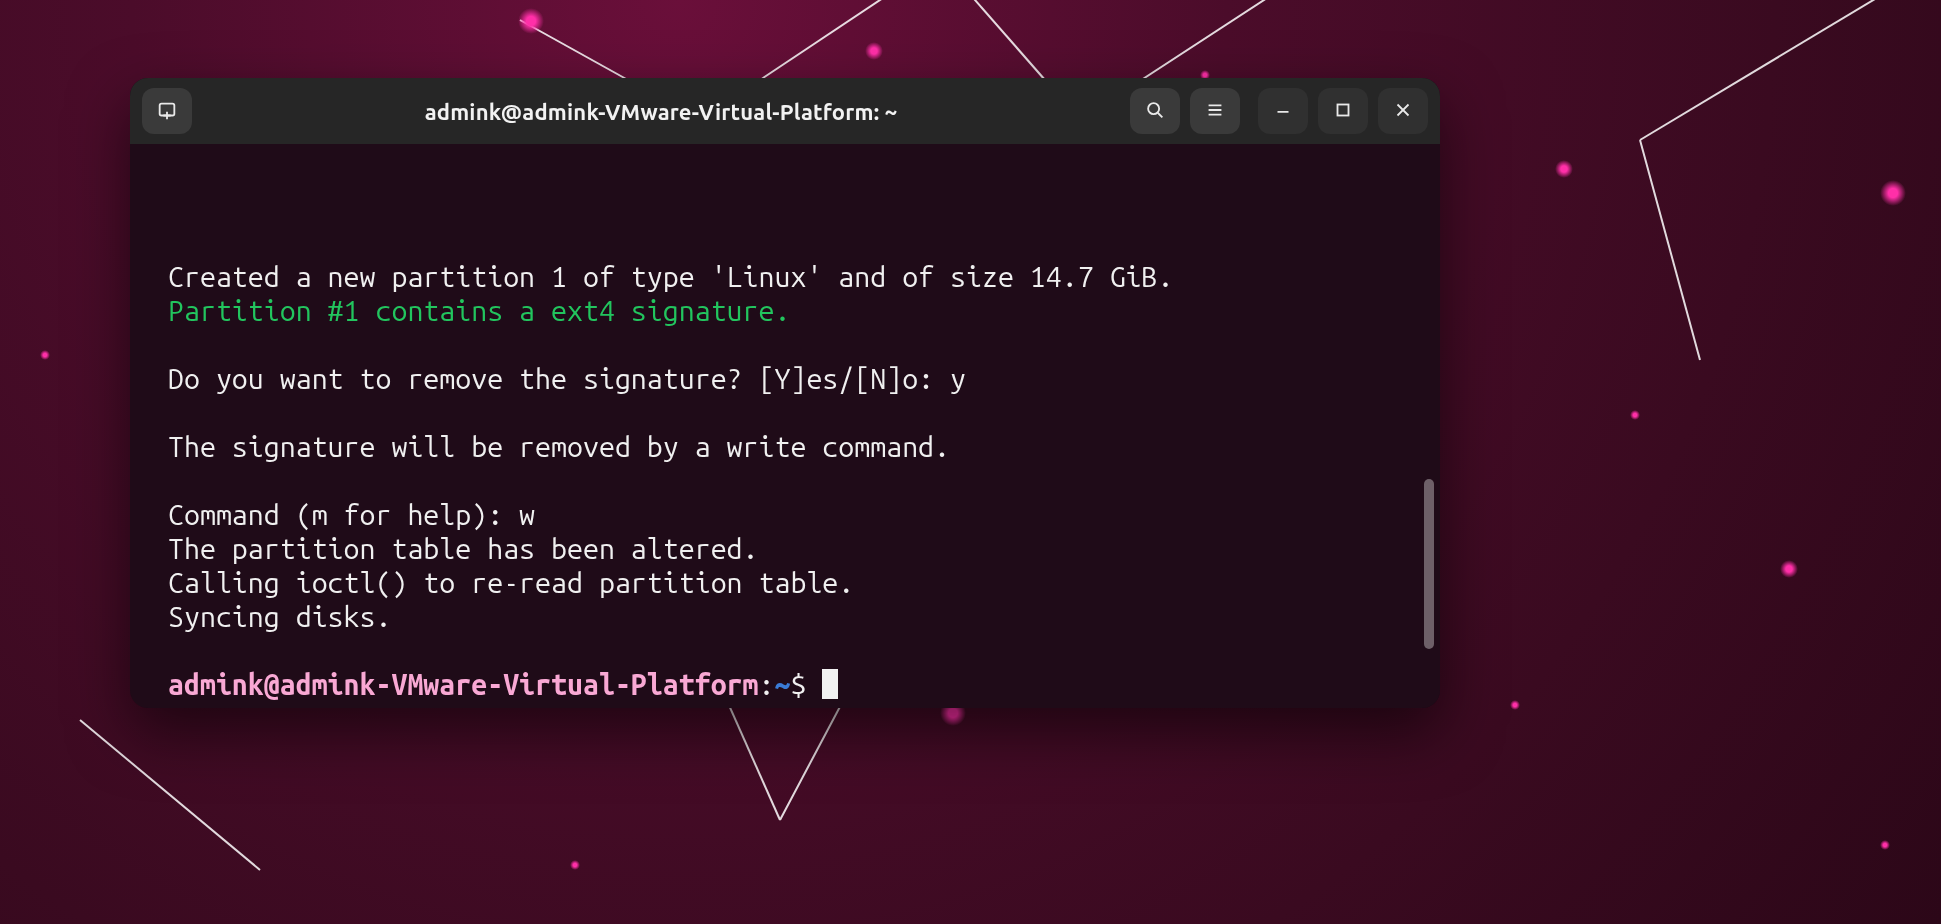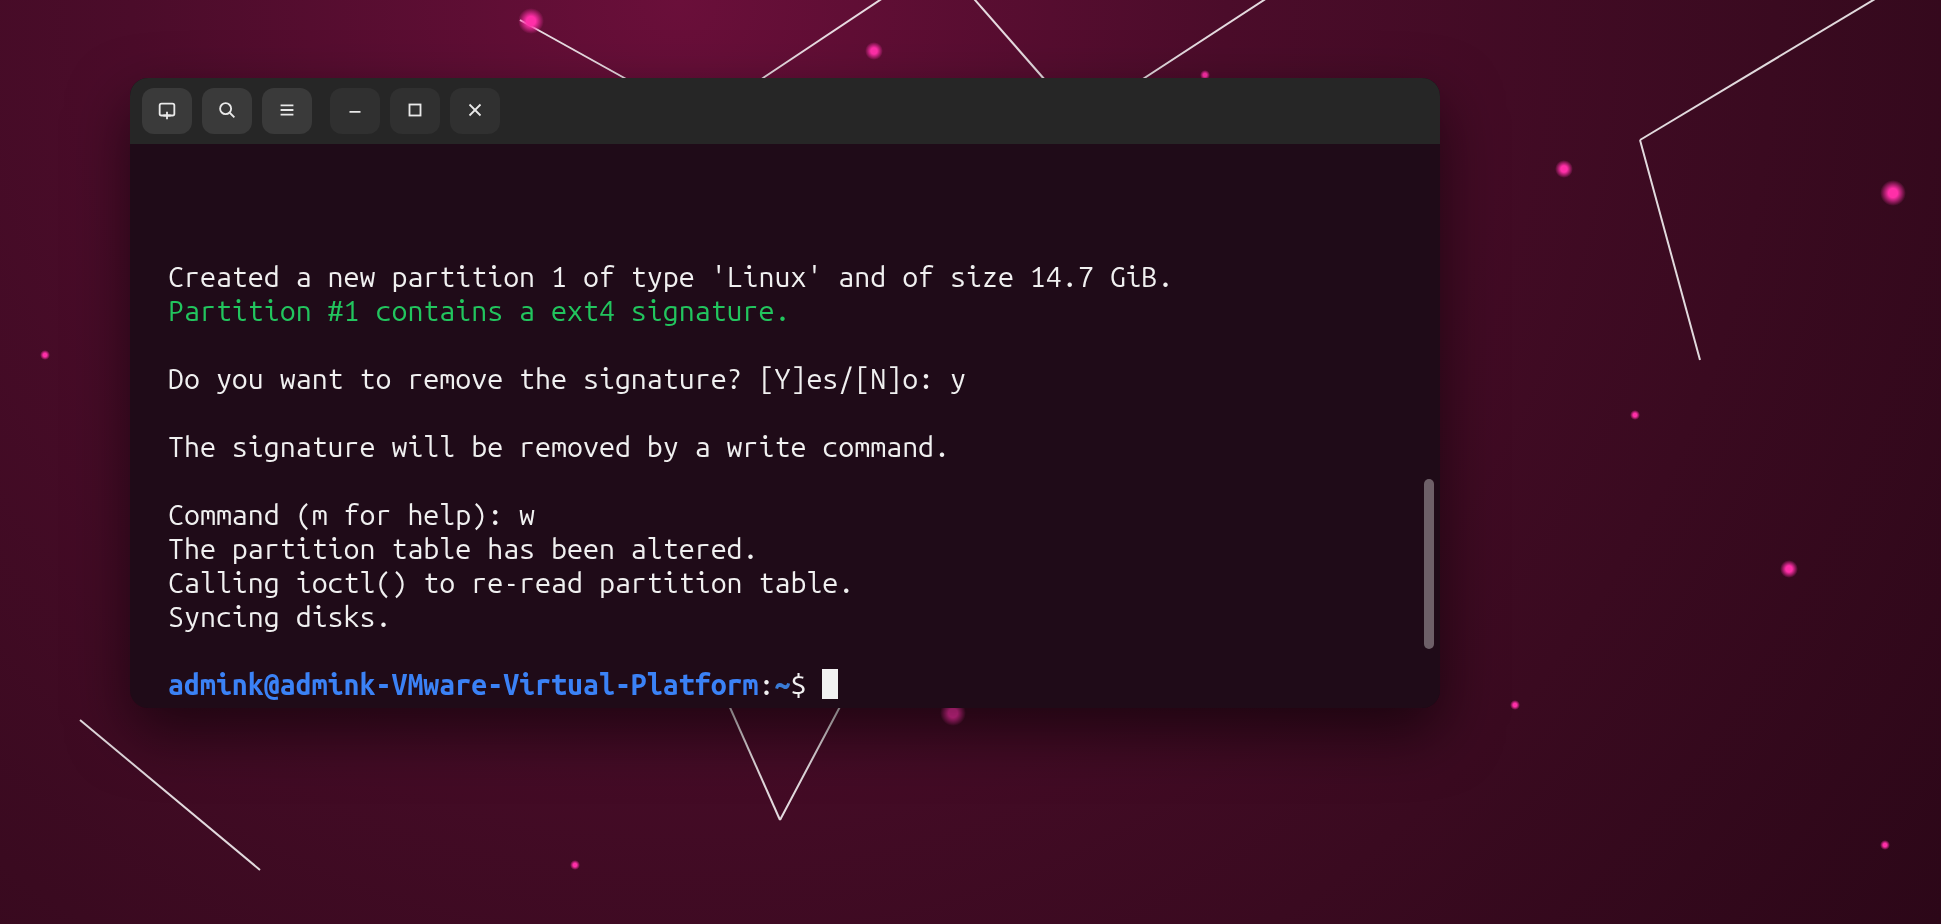--- a/index.html
+++ b/index.html
@@ -105,21 +105,21 @@
   .termbody .scrollbar {
     position: absolute;
     right: 6px;
     top: 335px;
     width: 10px;
     height: 170px;
     background: #6d6068;
     border-radius: 6px;
   }
   .c-red    { color: #22c55e; }
-  .c-green  { color: #3b82f6; font-weight: bold; }
+  .c-green  { color: #f9a8d4; font-weight: bold; }
   .c-blue   { color: #3a7bd5; font-weight: bold; }
   .cursor {
     display: inline-block;
     width: 16px;
     height: 30px;
     background: #f2f2f2;
     vertical-align: -4px;
   }
 </style>
 </head>
@@ -165,20 +165,21 @@
       <div class="tb-btn dark" title="New tab">
         <span>
           <svg viewBox="0 0 24 24">
               <rect x="4" y="5" width="16" height="13" rx="2"></rect>
               <line x1="12" y1="14" x2="12" y2="22"></line>
               <line x1="8" y1="18" x2="16" y2="18"></line>
             </svg>
         </span>
       </div>
 
+      <div class="title">admink@admink-VMware-Virtual-Platform: ~</div>
 
       <div class="btn-group">
         <div class="tb-btn dark">
           <span>
             <svg viewBox="0 0 24 24">
                 <circle cx="10.5" cy="10.5" r="6"></circle>
                 <line x1="15" y1="15" x2="20" y2="20"></line>
               </svg>
           </span>
         </div>

